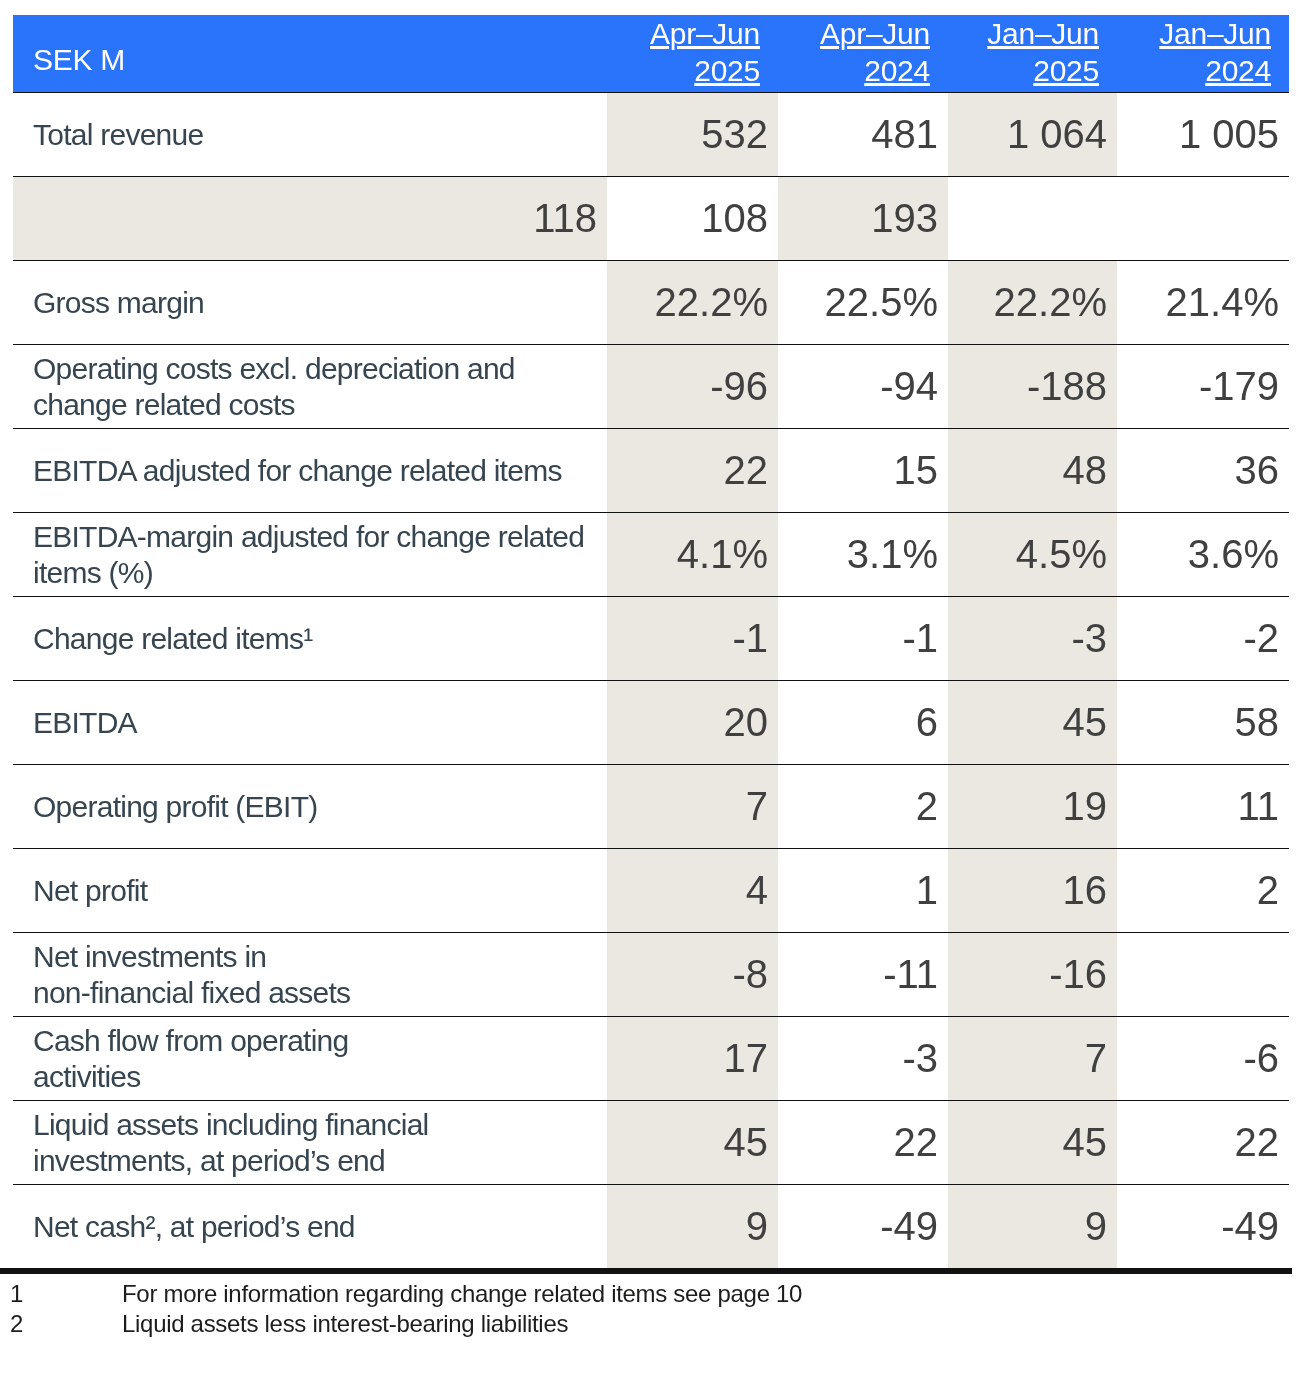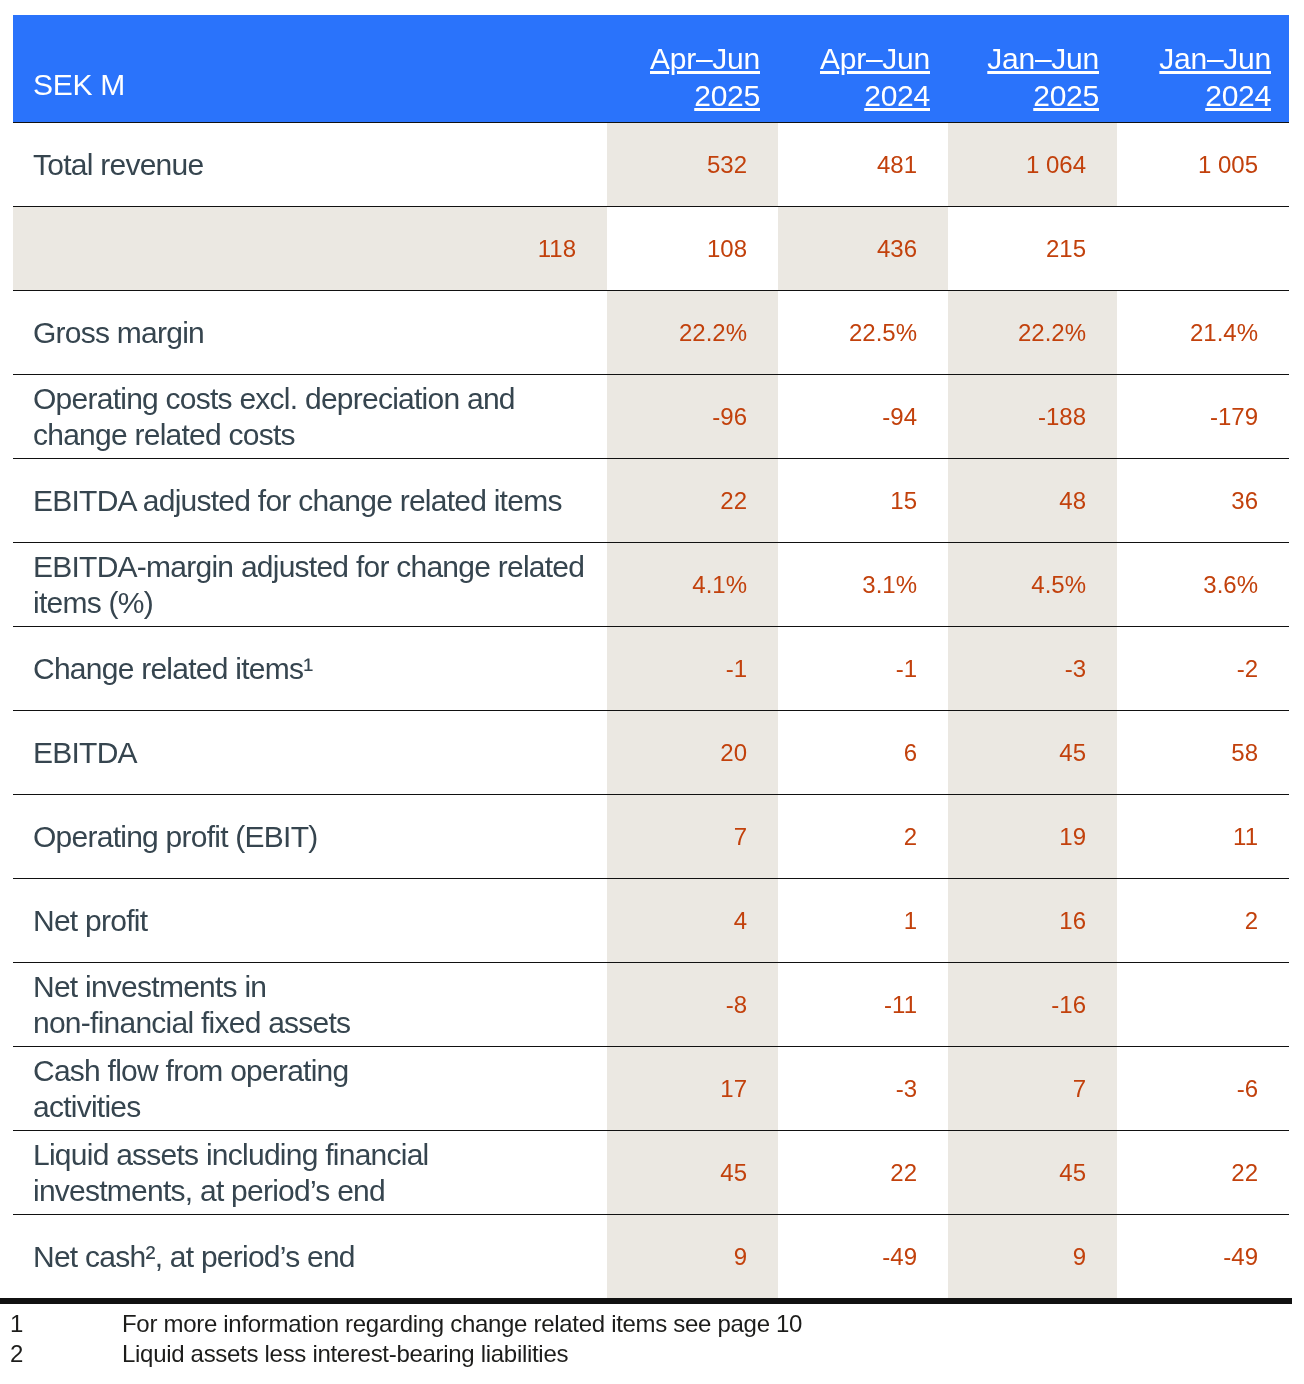--- a/index.html
+++ b/index.html
@@ -10,21 +10,21 @@
     overflow: hidden;
   }
   .fin-table {
     margin: 15px 14px 0 13px;
     width: 1276px;
   }
   
   .thead {
     display: grid;
     grid-template-columns: 594px 171px 170px 169px 172px;
-    height: 107px;
+    height: 77px;
     background: #2a73fb;
   }
   .thead .corner {
     display: flex; flex-direction: column; justify-content: flex-end;
     padding: 0 0 20px 20px;
     color: #ffffff; font-size: 30px; letter-spacing: -0.25px;
   }
   .thead .hcol {
     display: flex; flex-direction: column; justify-content: flex-end; align-items: flex-end;
     padding: 0 18px 8px 0;
@@ -43,23 +43,23 @@
   .trow .lbl {
     padding-left: 20px;
     color: #36454f;
     font-size: 30px; line-height: 36px;
     letter-spacing: -0.75px;
     white-space: pre-line;
   }
   .trow .val {
     align-self: stretch;
     display: flex; align-items: center; justify-content: flex-end;
-    padding-right: 31px;
-    color: #c2410c;
-    font-size: 24px;
+    padding-right: 10px;
+    color: #404040;
+    font-size: 40px;
   }
   .trow .val.striped { background: #ebe8e2; }
   
   .bottom-rule {
     width: 1292px; height: 6px;
     background: #111111;
   }
   .footnotes { margin-top: 5px; }
   .fnrow {
     display: grid;
@@ -91,22 +91,21 @@
     <div class="lbl">Total revenue</div>
     <div class="val striped">532</div>
     <div class="val">481</div>
     <div class="val striped">1 064</div>
     <div class="val">1 005</div>
   </div>
 
   <div class="trow">
     <div class="val striped">118</div>
     <div class="val">108</div>
-    <div class="val striped">436</div>
-    <div class="val">215</div>
+    <div class="val striped">193</div>
   </div>
 
   <div class="trow">
     <div class="lbl">Gross margin</div>
     <div class="val striped">22.2%</div>
     <div class="val">22.5%</div>
     <div class="val striped">22.2%</div>
     <div class="val">21.4%</div>
   </div>
 

